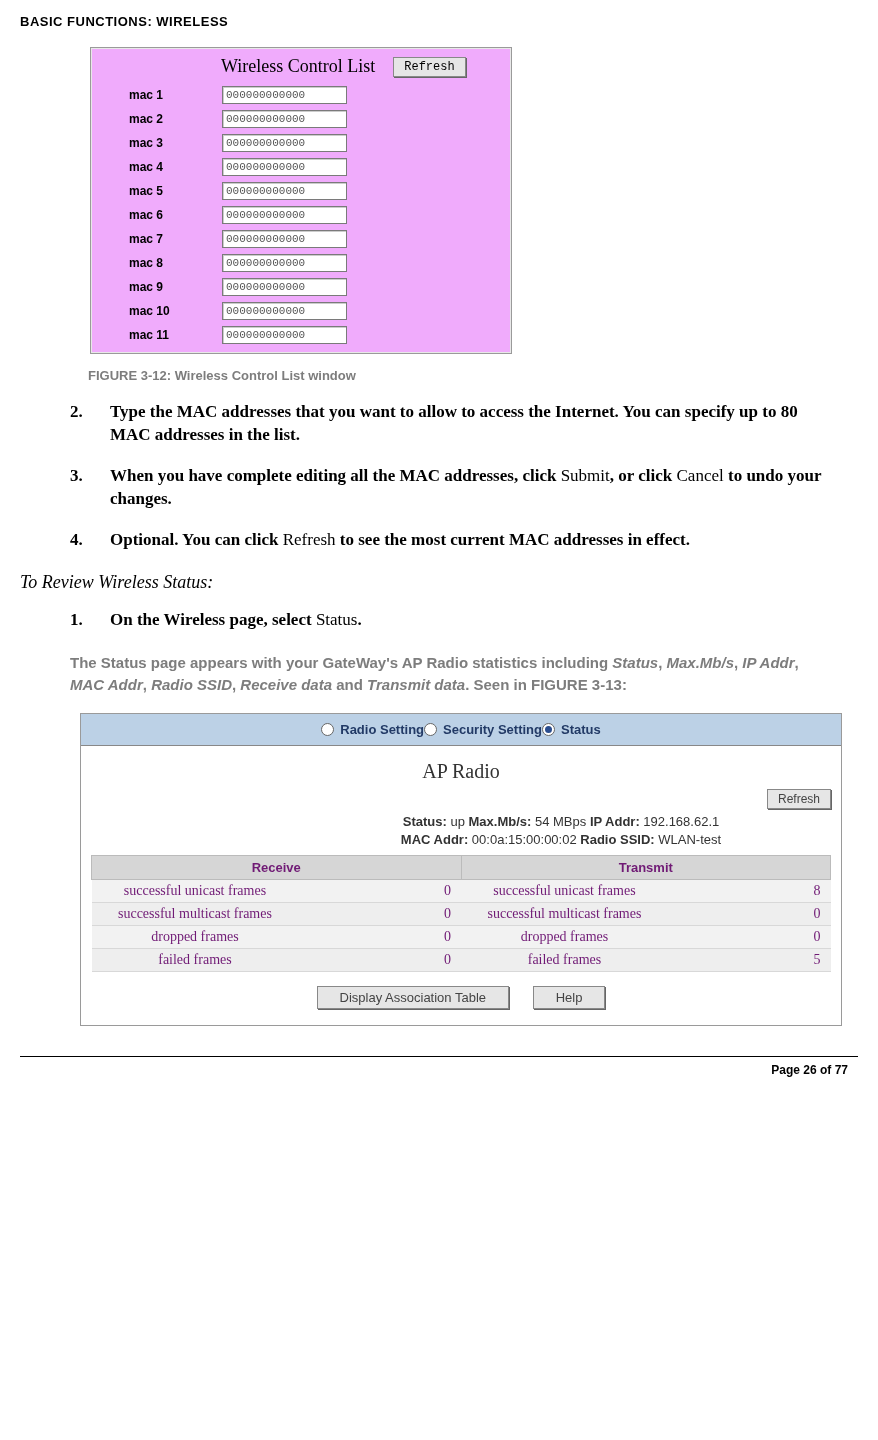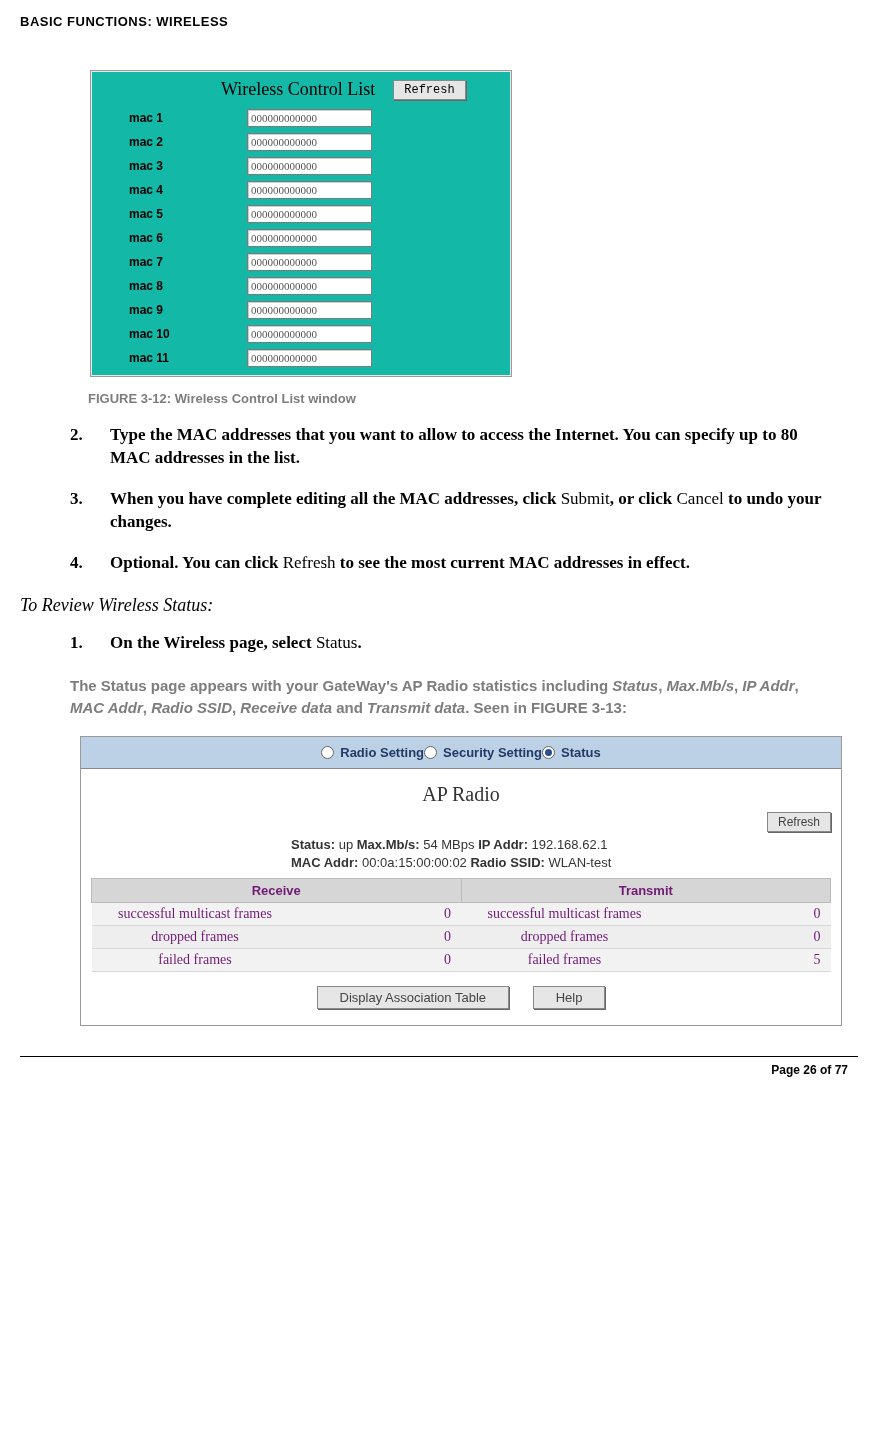--- a/index.html
+++ b/index.html
@@ -21,23 +21,23 @@
     padding: 6px 0 4px 0;
   }
   .content {
     padding-left: 50px;
     padding-right: 30px;
   }
   
   .fig1 {
     border: 1px solid #9a9a9a;
     width: 420px;
-    margin: 37px 0 10px 20px;
+    margin: 14px 0 10px 20px;
     box-shadow: inset 0 0 0 1px #e8e8e8;
-    background: #14b8a6;
+    background: #f0abfc;
     font-family: Tahoma, Arial, sans-serif;
     font-size: 12px;
   }
   .fig1 .title-row {
     display: flex;
     align-items: center;
     padding: 8px 12px 6px 130px;
   }
   .fig1 .title {
     font-size: 18px;
@@ -51,37 +51,37 @@
     font-size: 12px;
     padding: 2px 10px;
     box-shadow: 1px 1px 0 #666;
   }
   .fig1 .row {
     display: flex;
     align-items: center;
     padding: 3px 0 3px 38px;
   }
   .fig1 .row .lbl {
-    width: 118px;
+    width: 93px;
     font-weight: bold;
     font-size: 12px;
     font-family: Tahoma, Arial, sans-serif;
   }
   .fig1 .row .inp {
     width: 120px;
     height: 16px;
     border: 1px solid #7a7a7a;
     background: #fff;
     font-size: 11px;
     color: #555;
     display: flex;
     align-items: center;
     padding-left: 3px;
     box-shadow: inset 1px 1px 0 #ccc;
-    font-family: Liberation Serif, serif;
+    font-family: Liberation Mono, monospace;
   }
   .fig1 .bottom-pad { height: 6px; }
   .caption {
     font-family: Verdana, Arial, sans-serif;
     font-size: 13px;
     color: #7d7d7d;
     font-weight: bold;
     margin: 14px 0 18px 18px;
   }
   .caption .part2 { color: #7d7d7d; }
@@ -162,21 +162,21 @@
   }
   .fig2 .refresh2 .btn {
     display: inline-block;
     background: #e6e6e6;
     border: 1px solid #888;
     padding: 2px 10px;
     font-size: 12px;
     box-shadow: 1px 1px 0 #666;
   }
   .fig2 .infoline {
-    text-align: left;
+    text-align: center;
     padding-left: 200px;
     font-size: 13px;
     color: #333;
     line-height: 1.4;
   }
   .fig2 table {
     width: 100%;
     border-collapse: collapse;
     margin-top: 6px;
     font-size: 14px;
@@ -346,20 +346,26 @@
           <b>Status:</b><span> up  </span><b>Max.Mb/s:</b><span> 54 MBps  </span><b>IP Addr:</b><span> 192.168.62.1</span><br>
           <b>MAC Addr:</b><span> 00:0a:15:00:00:02  </span><b>Radio SSID:</b><span> WLAN-test</span>
         </div>
         <table>
           <tbody>
               <tr>
             <th colspan="2">Receive</th>
             <th colspan="2">Transmit</th>
           </tr>
           <tr>
+            <td class="lbl">successful unicast frames</td>
+                <td>0</td>
+            <td class="lbl">successful unicast frames</td>
+                <td>8</td>
+          </tr>
+          <tr>
             <td class="lbl">successful multicast frames</td>
                 <td>0</td>
             <td class="lbl">successful multicast frames</td>
                 <td>0</td>
           </tr>
           <tr>
             <td class="lbl">dropped frames</td>
                 <td>0</td>
             <td class="lbl">dropped frames</td>
                 <td>0</td>

